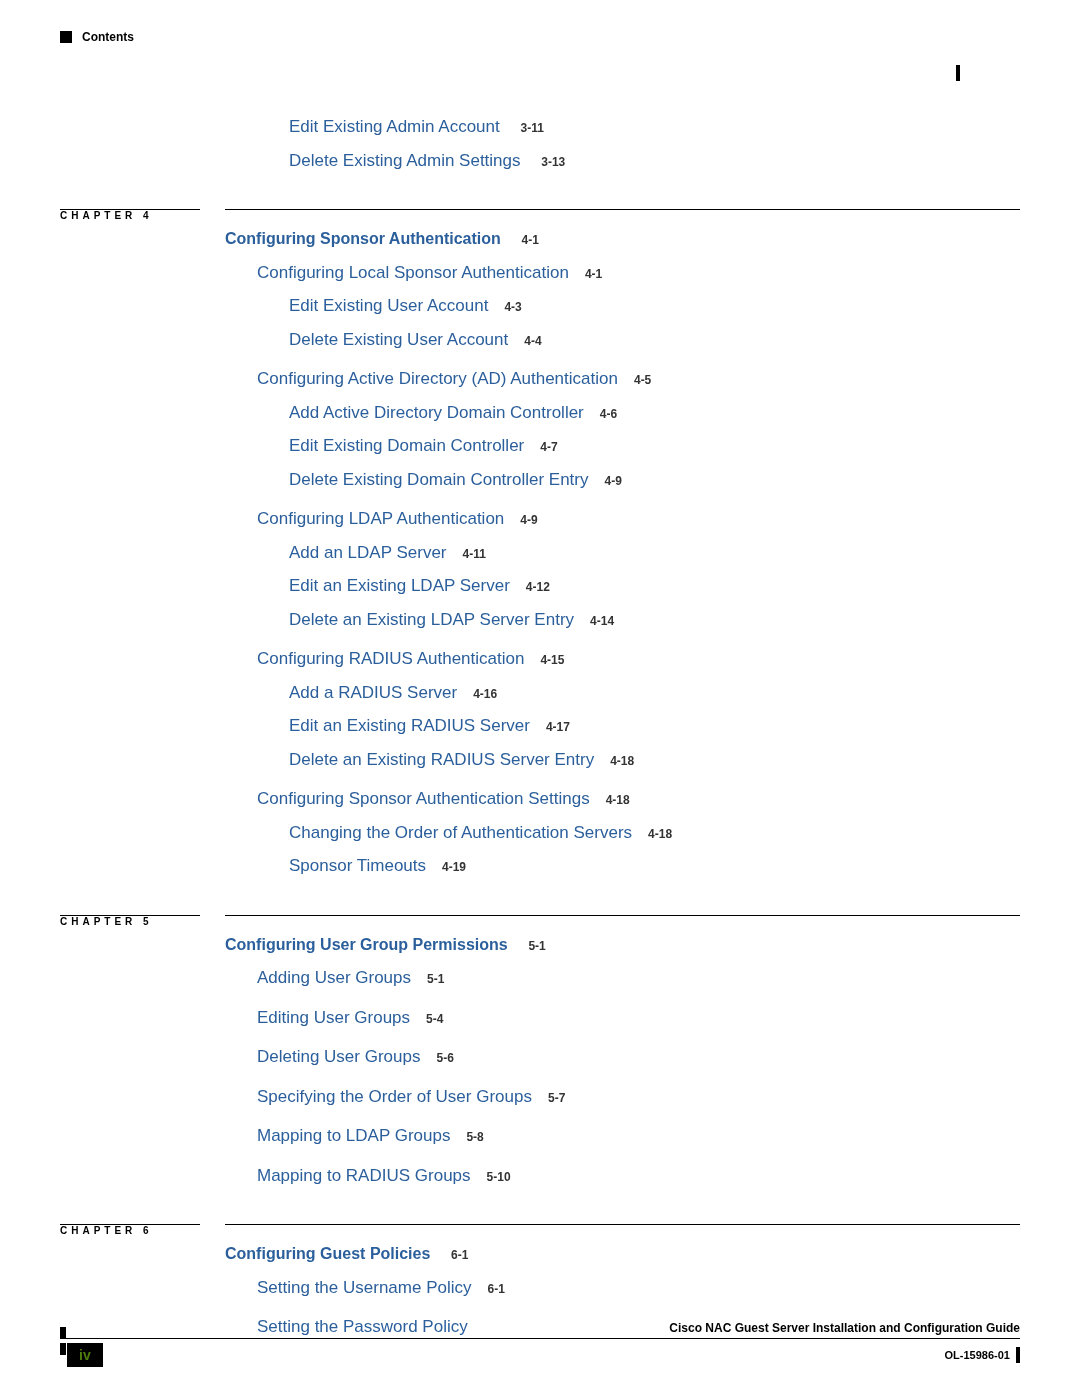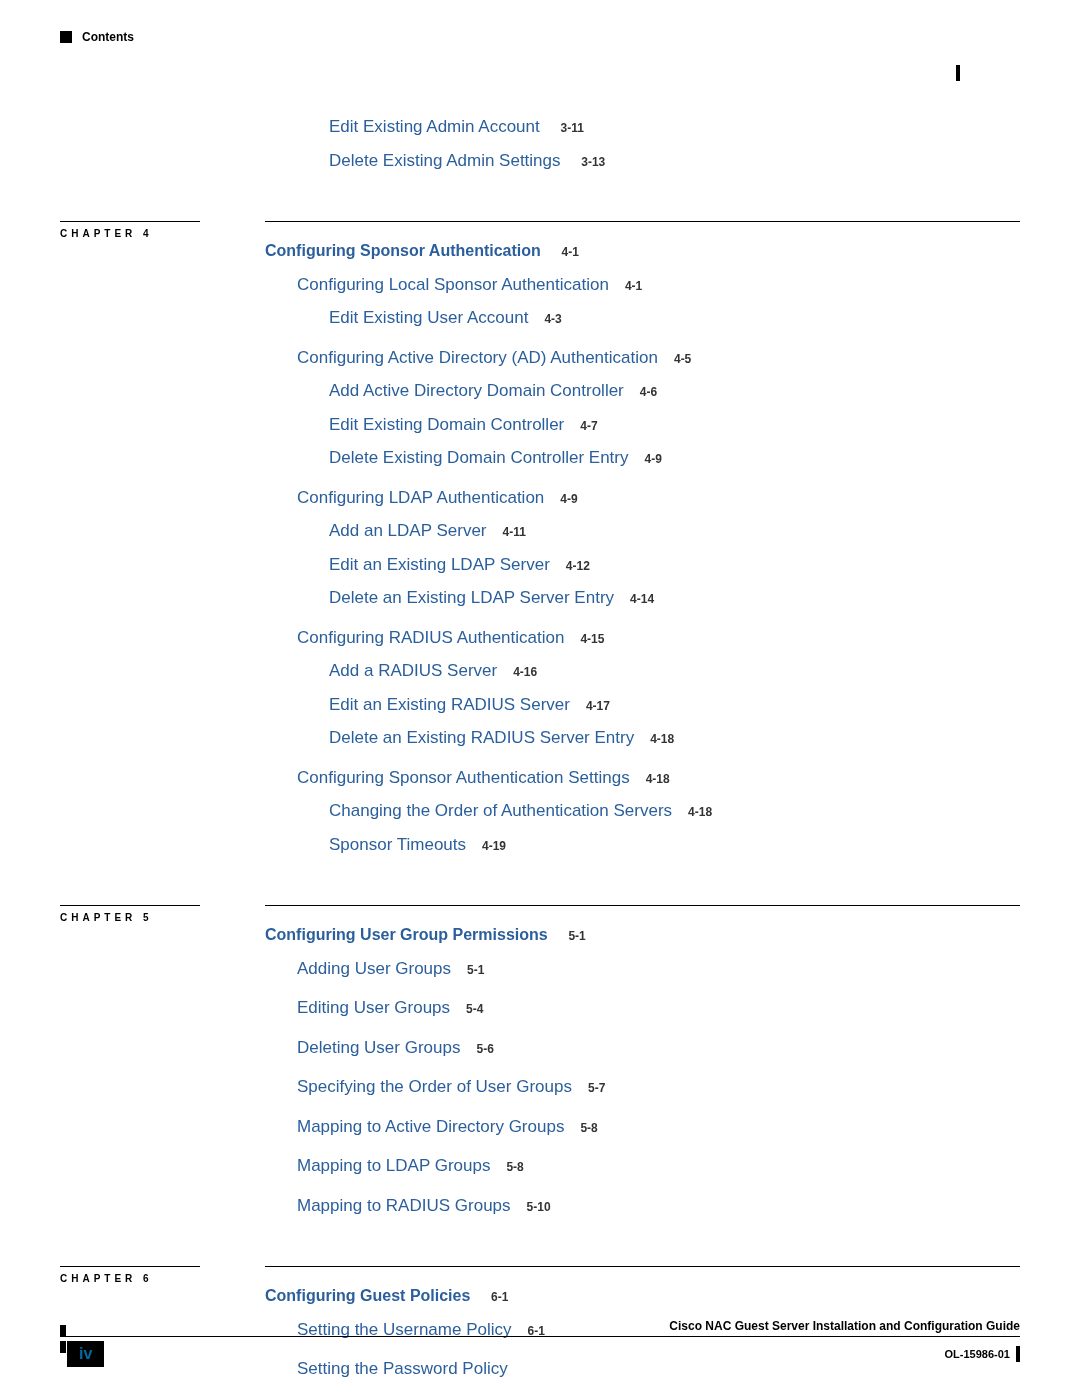--- a/index.html
+++ b/index.html
@@ -36,29 +36,27 @@
     .header-label {
       font-size: 12px;
       font-weight: bold;
     }
     .content {
       margin-top: 70px;
       margin-left: 0;
     }
     .chapter-block {
       display: flex;
-      margin-top: 40px;
-      gap: 40px;
+      margin-top: 28px;
     }
     .chapter-label {
       width: 140px;
       font-size: 10px;
       font-weight: bold;
       letter-spacing: 4px;
-      padding-top: 6px;
       border-top: 1px solid black;
       margin-right: 25px;
       flex-shrink: 0;
     }
     .chapter-content {
       flex: 1;
       border-top: 1px solid black;
       padding-top: 16px;
     }
     .no-border .chapter-label,
@@ -110,22 +108,22 @@
       align-items: center;
       justify-content: space-between;
       margin-top: 4px;
     }
     .page-number-badge {
       display: flex;
       align-items: center;
     }
     .page-badge-box {
       background: black;
-      color: #0369a1;
-      font-size: 16px;
+      color: #4d7c0f;
+      font-size: 14px;
       font-weight: bold;
       padding: 4px 12px;
     }
     .doc-id {
       font-size: 11px;
       font-weight: bold;
       display: flex;
       align-items: center;
       gap: 6px;
     }
@@ -186,20 +184,21 @@
     <div class="chapter-block">
       <div class="chapter-label">CHAPTER 4</div>
       <div class="chapter-content">
         <div class="toc-line level-0">
           <span class="link-bold">Configuring Sponsor Authentication</span>
           <span class="pgnum">4-1</span>
         </div>
         <div id="ch4-items">
             <div class="toc-line level-1"><span class="link">Configuring Local Sponsor Authentication</span><span class="pgnum">4-1</span></div>
             <div class="toc-line level-2"><span class="link">Edit Existing User Account</span><span class="pgnum">4-3</span></div>
+            <div class="toc-line level-2"><span class="link">Delete Existing User Account</span><span class="pgnum">4-4</span></div>
             <div class="toc-line level-1 section-gap"><span class="link">Configuring Active Directory (AD) Authentication</span><span class="pgnum">4-5</span></div>
             <div class="toc-line level-2"><span class="link">Add Active Directory Domain Controller</span><span class="pgnum">4-6</span></div>
             <div class="toc-line level-2"><span class="link">Edit Existing Domain Controller</span><span class="pgnum">4-7</span></div>
             <div class="toc-line level-2"><span class="link">Delete Existing Domain Controller Entry</span><span class="pgnum">4-9</span></div>
             <div class="toc-line level-1 section-gap"><span class="link">Configuring LDAP Authentication</span><span class="pgnum">4-9</span></div>
             <div class="toc-line level-2"><span class="link">Add an LDAP Server</span><span class="pgnum">4-11</span></div>
             <div class="toc-line level-2"><span class="link">Edit an Existing LDAP Server</span><span class="pgnum">4-12</span></div>
             <div class="toc-line level-2"><span class="link">Delete an Existing LDAP Server Entry</span><span class="pgnum">4-14</span></div>
             <div class="toc-line level-1 section-gap"><span class="link">Configuring RADIUS Authentication</span><span class="pgnum">4-15</span></div>
             <div class="toc-line level-2"><span class="link">Add a RADIUS Server</span><span class="pgnum">4-16</span></div>
@@ -217,21 +216,20 @@
       <div class="chapter-content">
         <div class="toc-line level-0">
           <span class="link-bold">Configuring User Group Permissions</span>
           <span class="pgnum">5-1</span>
         </div>
         <div id="ch5-items">
             <div class="toc-line level-1"><span class="link">Adding User Groups</span><span class="pgnum">5-1</span></div>
             <div class="toc-line level-1 section-gap"><span class="link">Editing User Groups</span><span class="pgnum">5-4</span></div>
             <div class="toc-line level-1 section-gap"><span class="link">Deleting User Groups</span><span class="pgnum">5-6</span></div>
             <div class="toc-line level-1 section-gap"><span class="link">Specifying the Order of User Groups</span><span class="pgnum">5-7</span></div>
-            <div class="toc-line level-1 section-gap"><span class="link">Mapping to Active Directory Groups</span><span class="pgnum">5-8</span></div>
             <div class="toc-line level-1 section-gap"><span class="link">Mapping to LDAP Groups</span><span class="pgnum">5-8</span></div>
             <div class="toc-line level-1 section-gap"><span class="link">Mapping to RADIUS Groups</span><span class="pgnum">5-10</span></div>
           </div>
       </div>
     </div>
 
     <div class="chapter-block">
       <div class="chapter-label">CHAPTER 6</div>
       <div class="chapter-content">
         <div class="toc-line level-0">

